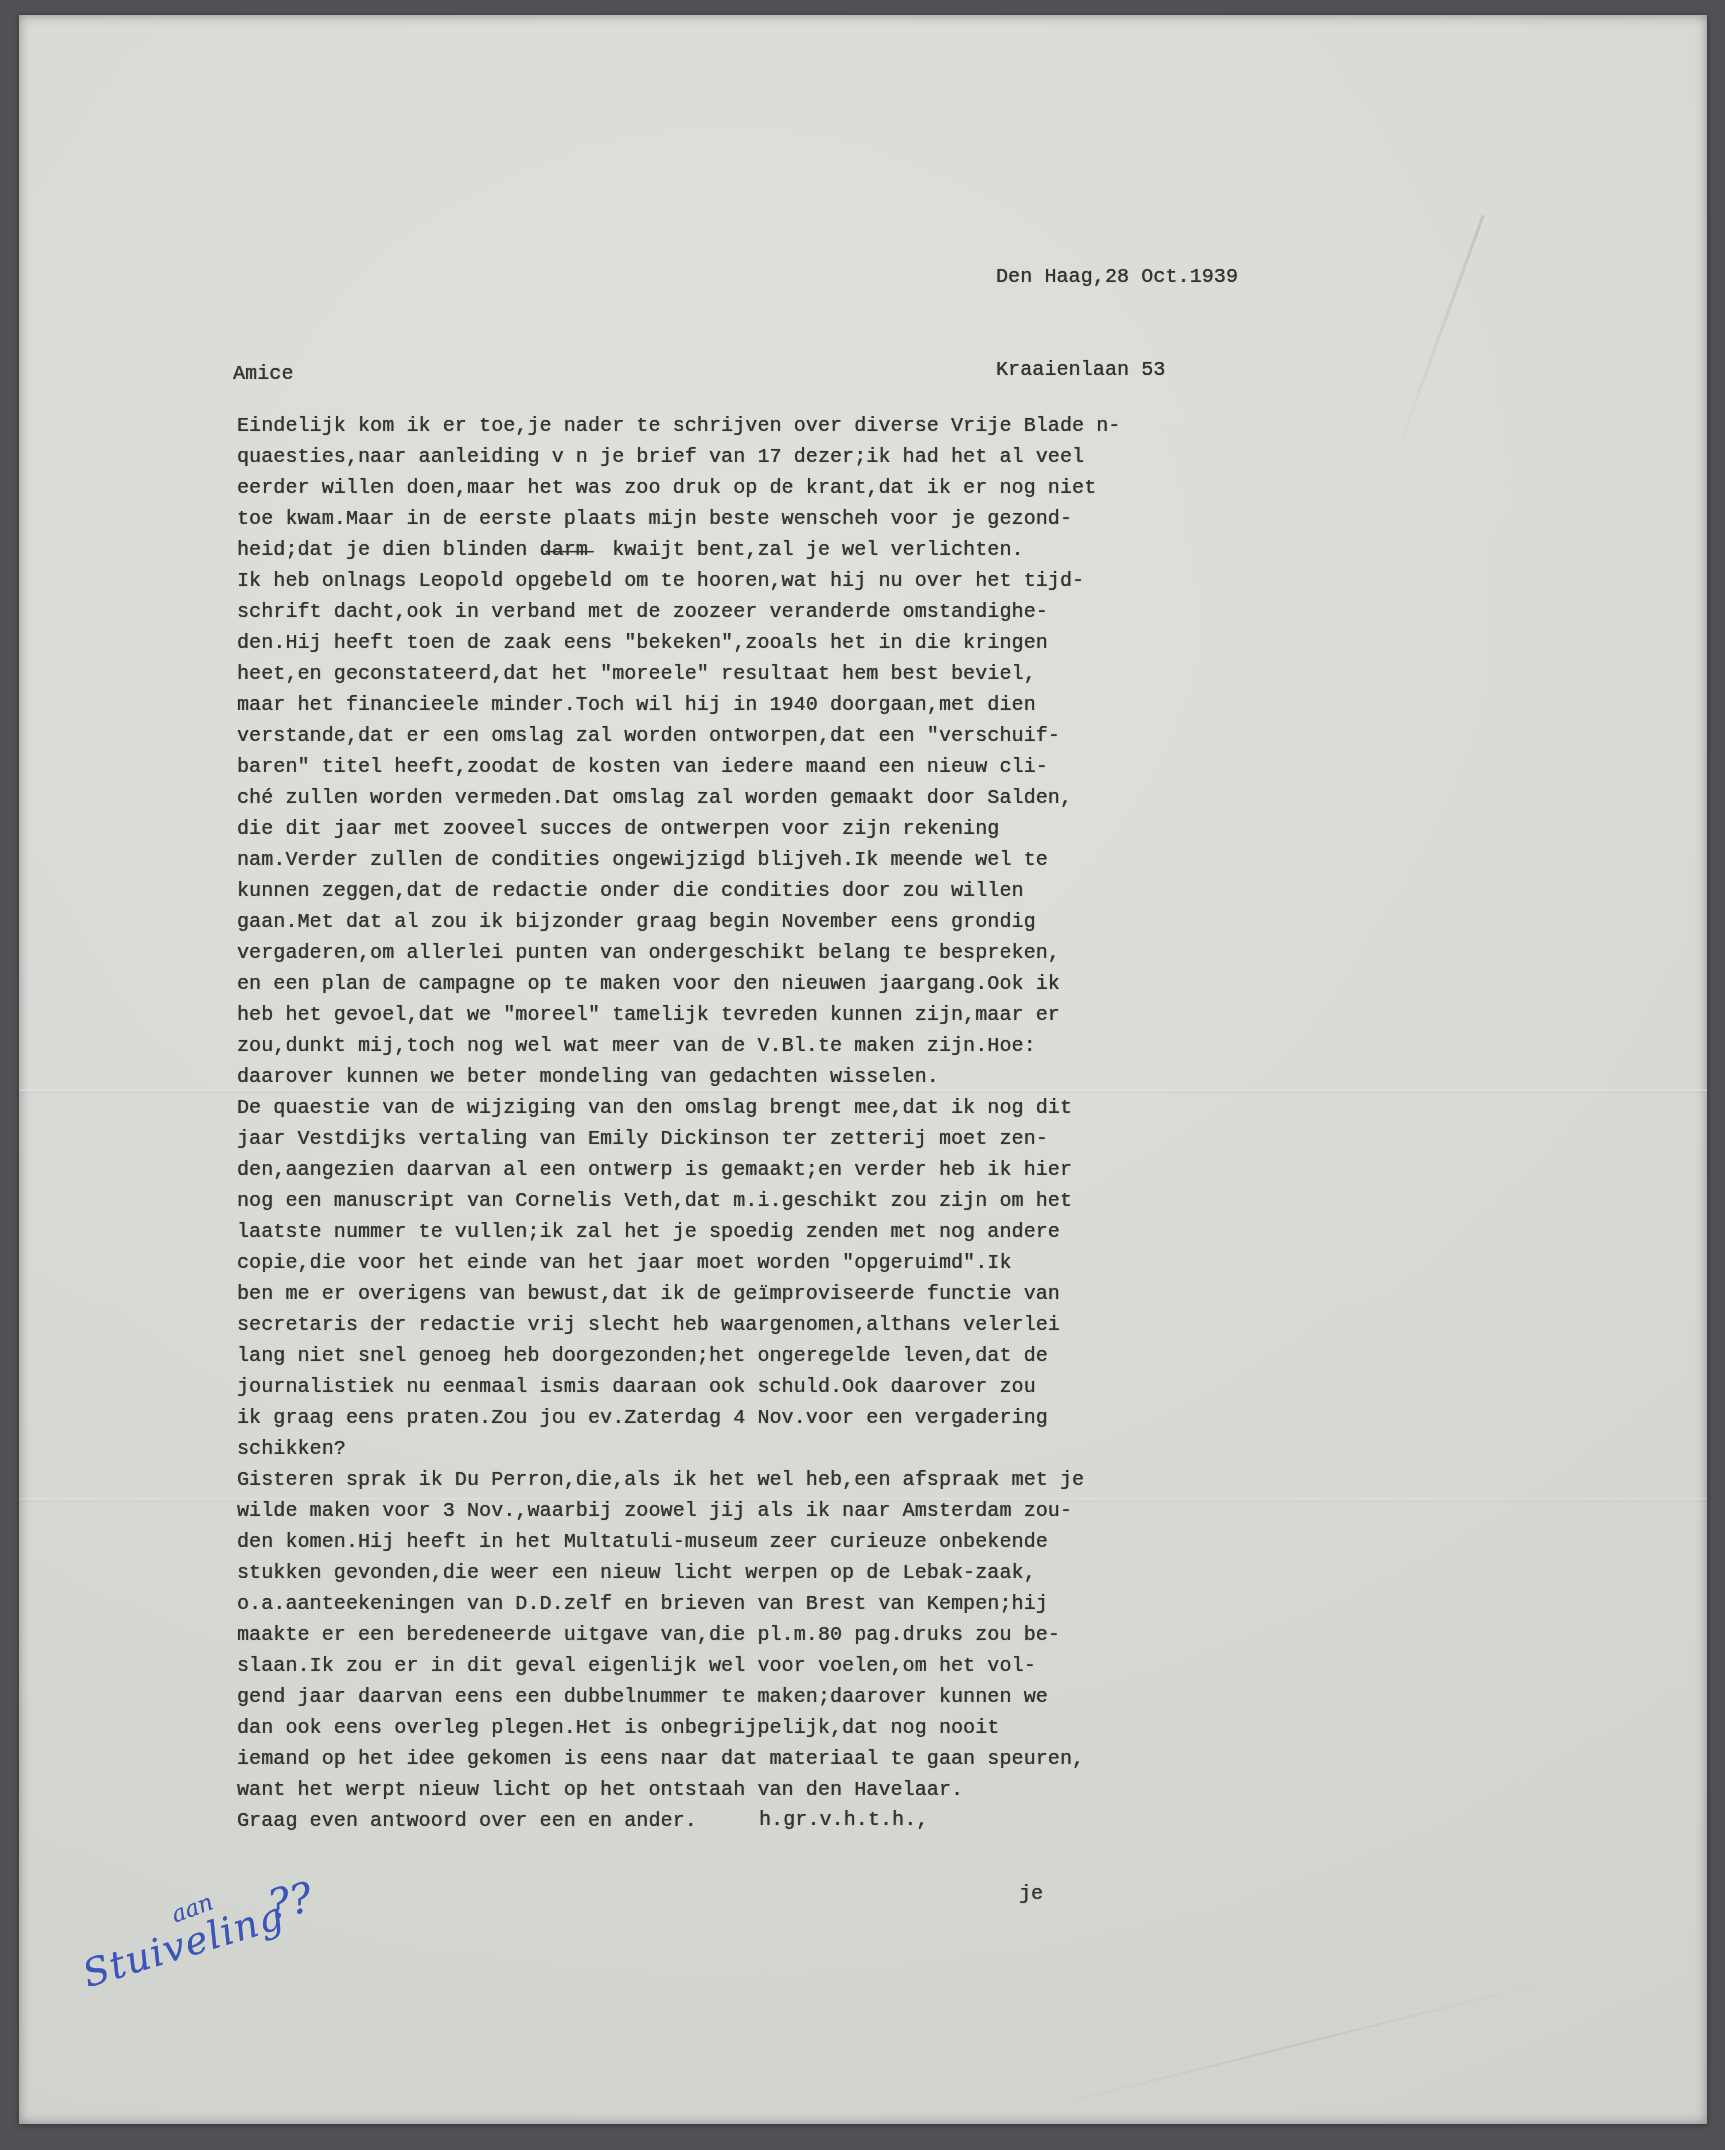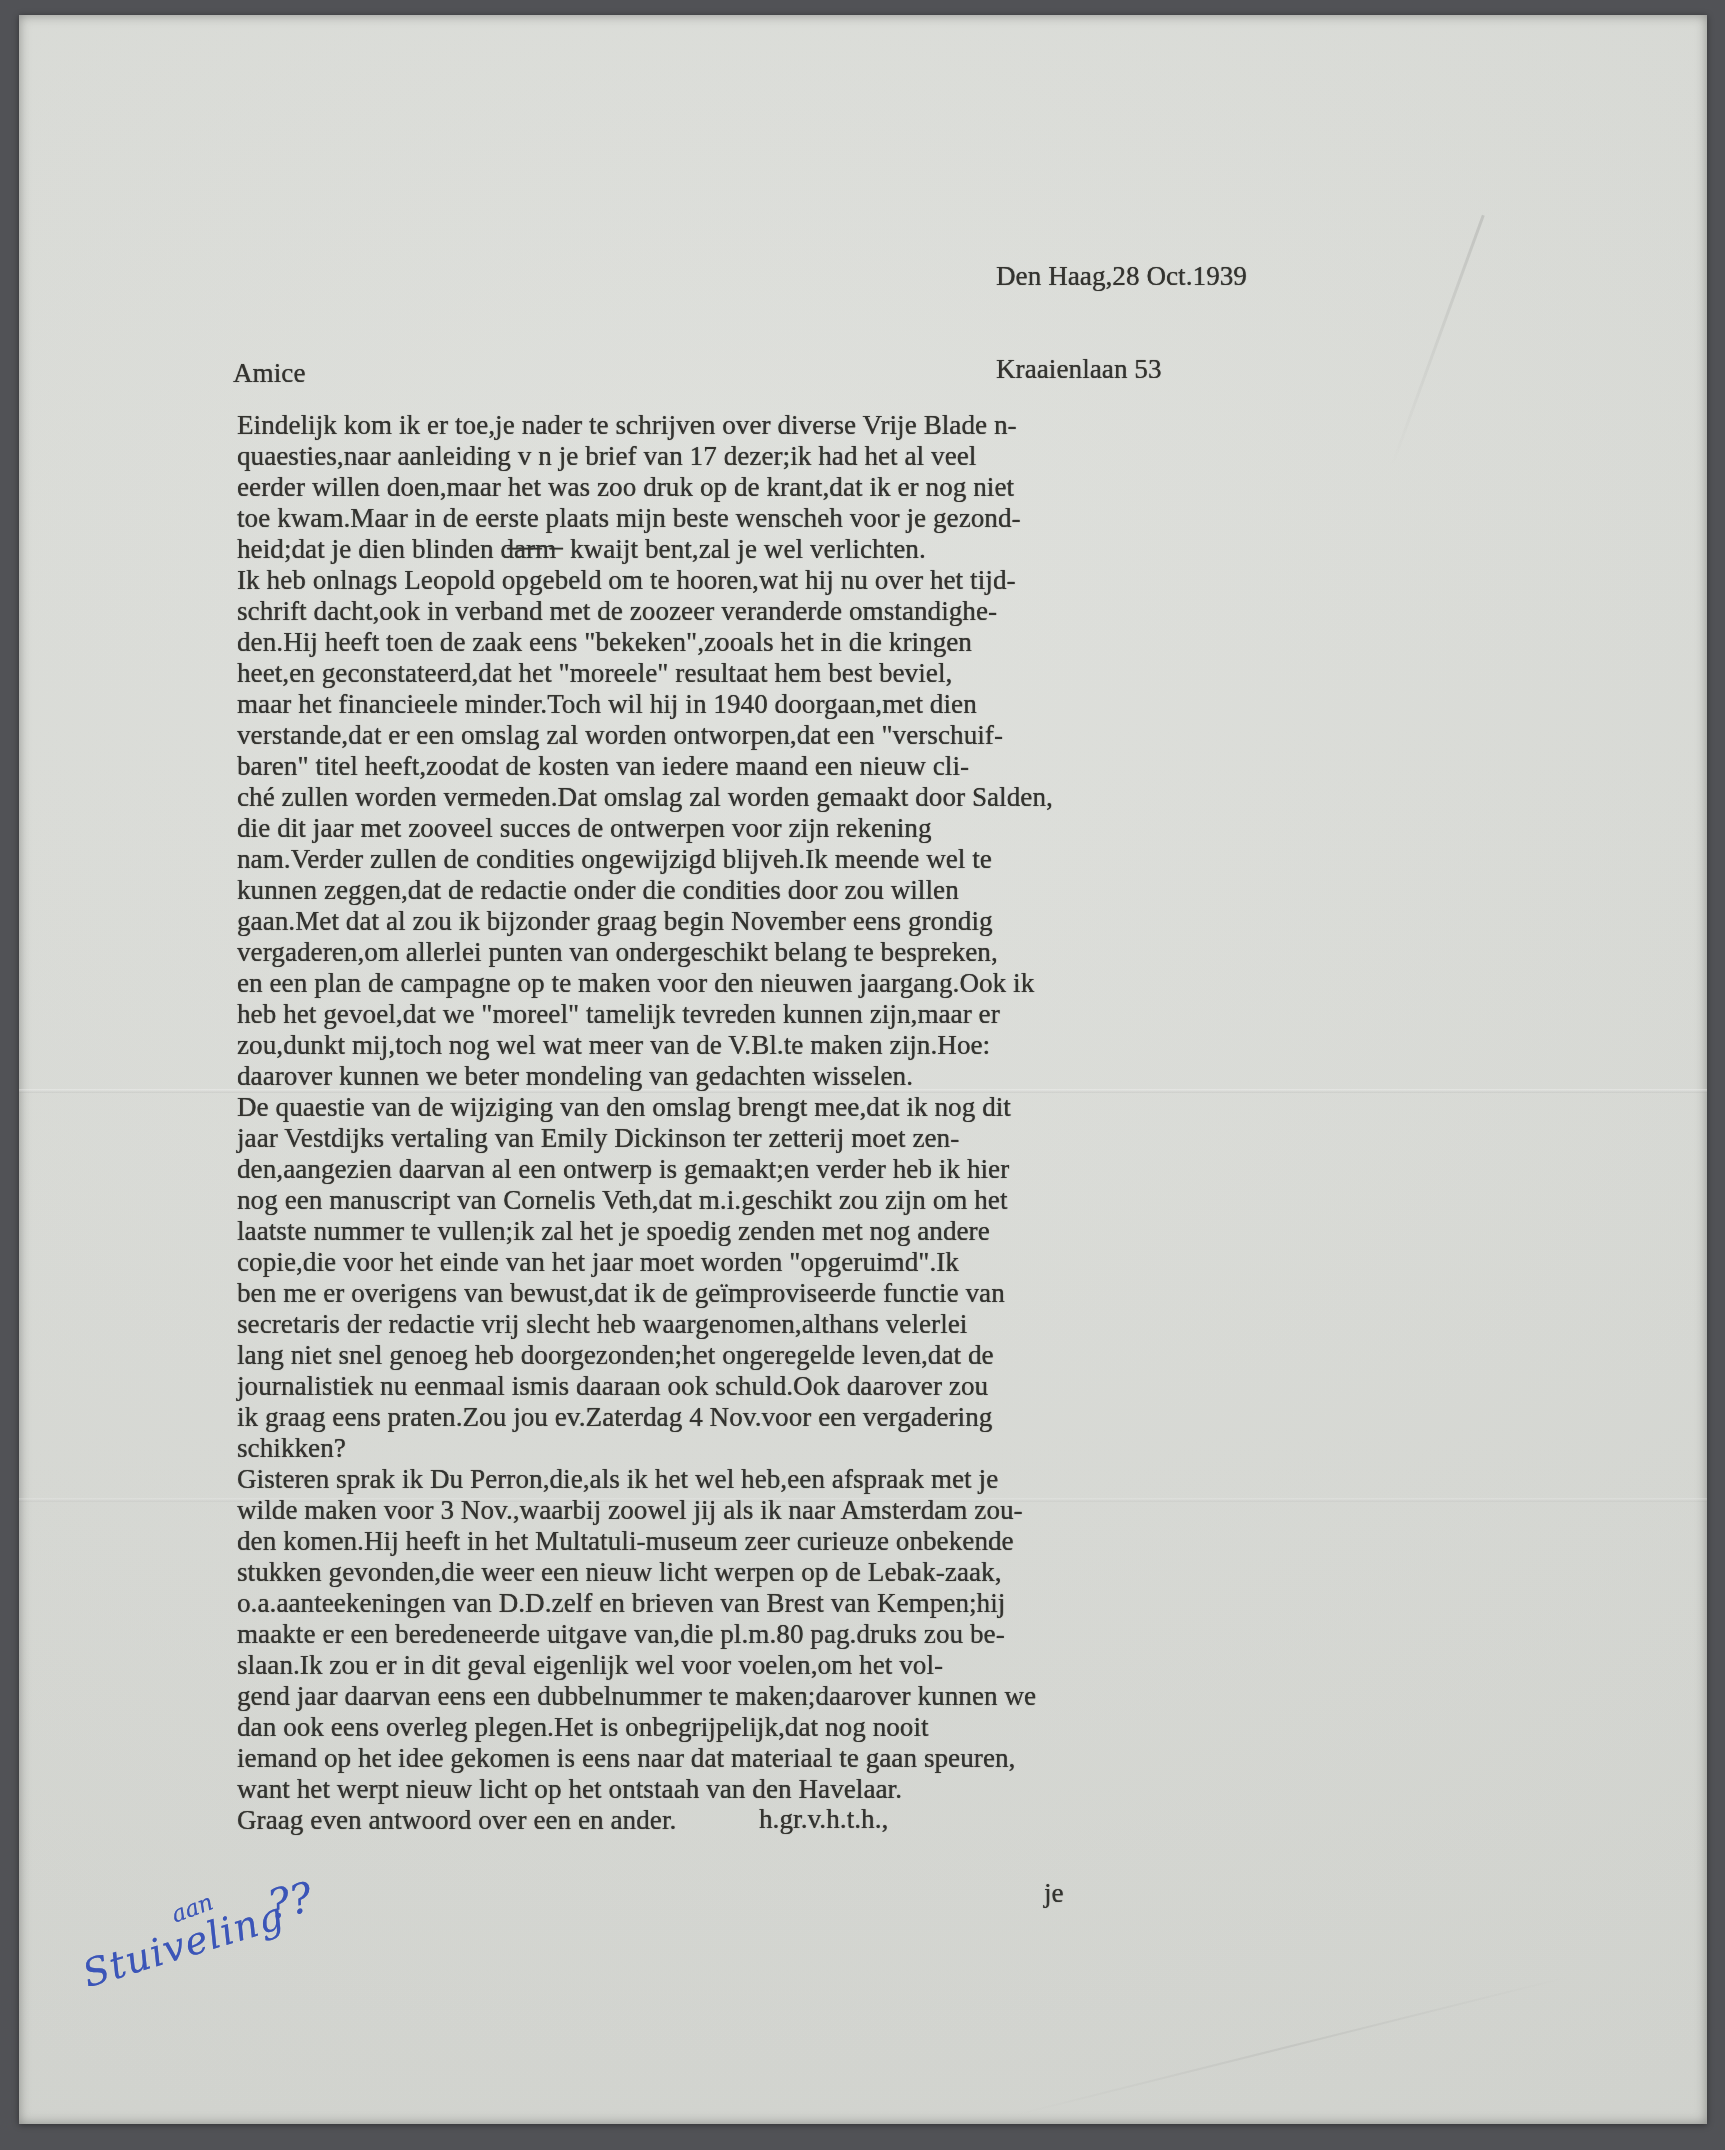--- a/index.html
+++ b/index.html
@@ -29,33 +29,32 @@
   }
   .crease-diag2 {
     position:absolute; bottom:77px; right:128px; width:575px; height:1.9px;
     background:linear-gradient(90deg, rgba(255,255,255,0.0), rgba(120,120,120,0.14), rgba(255,255,255,0.0));
     transform:rotate(-14deg); pointer-events:none;
   }
 
   .typed {
     position:absolute;
     color:#33332f;
-    font-size:27px;
+    font-size:20px;
     letter-spacing:0.1px;
     line-height:31px;
     white-space:pre;
     text-shadow:0 0 0.9px rgba(50,48,44,0.75), 0.4px 0.3px 0.5px rgba(50,48,44,0.35);
-    font-family:Liberation Serif, serif;
   }
   .header-block { left:996px; top:199px; }
   .salutation  { left:193px; top:358px;margin-left:40px; }
   .body-block  { left:193px; top:410px; }
   .body-line   { height:31px;margin-left:44px; }
   .closing     { left:759px; top:1804px; }
-  .signature   { left:1019px; top:1878px;margin-left:25px; }
+  .signature   { left:1019px; top:1878px; }
 
   .annotation { position:absolute; left:0; top:0; color:#3b55b8; pointer-events:none; }
   .ann {
     position:absolute;
     font-family:"DejaVu Serif","Liberation Serif",serif;
     font-style:italic;
     color:#3b55b8;
     text-shadow:0 0 0.6px rgba(59,85,184,0.6);
   }
   .ann-prefix { left:171px; top:1895px; font-size:23px; transform:rotate(-20deg); }

